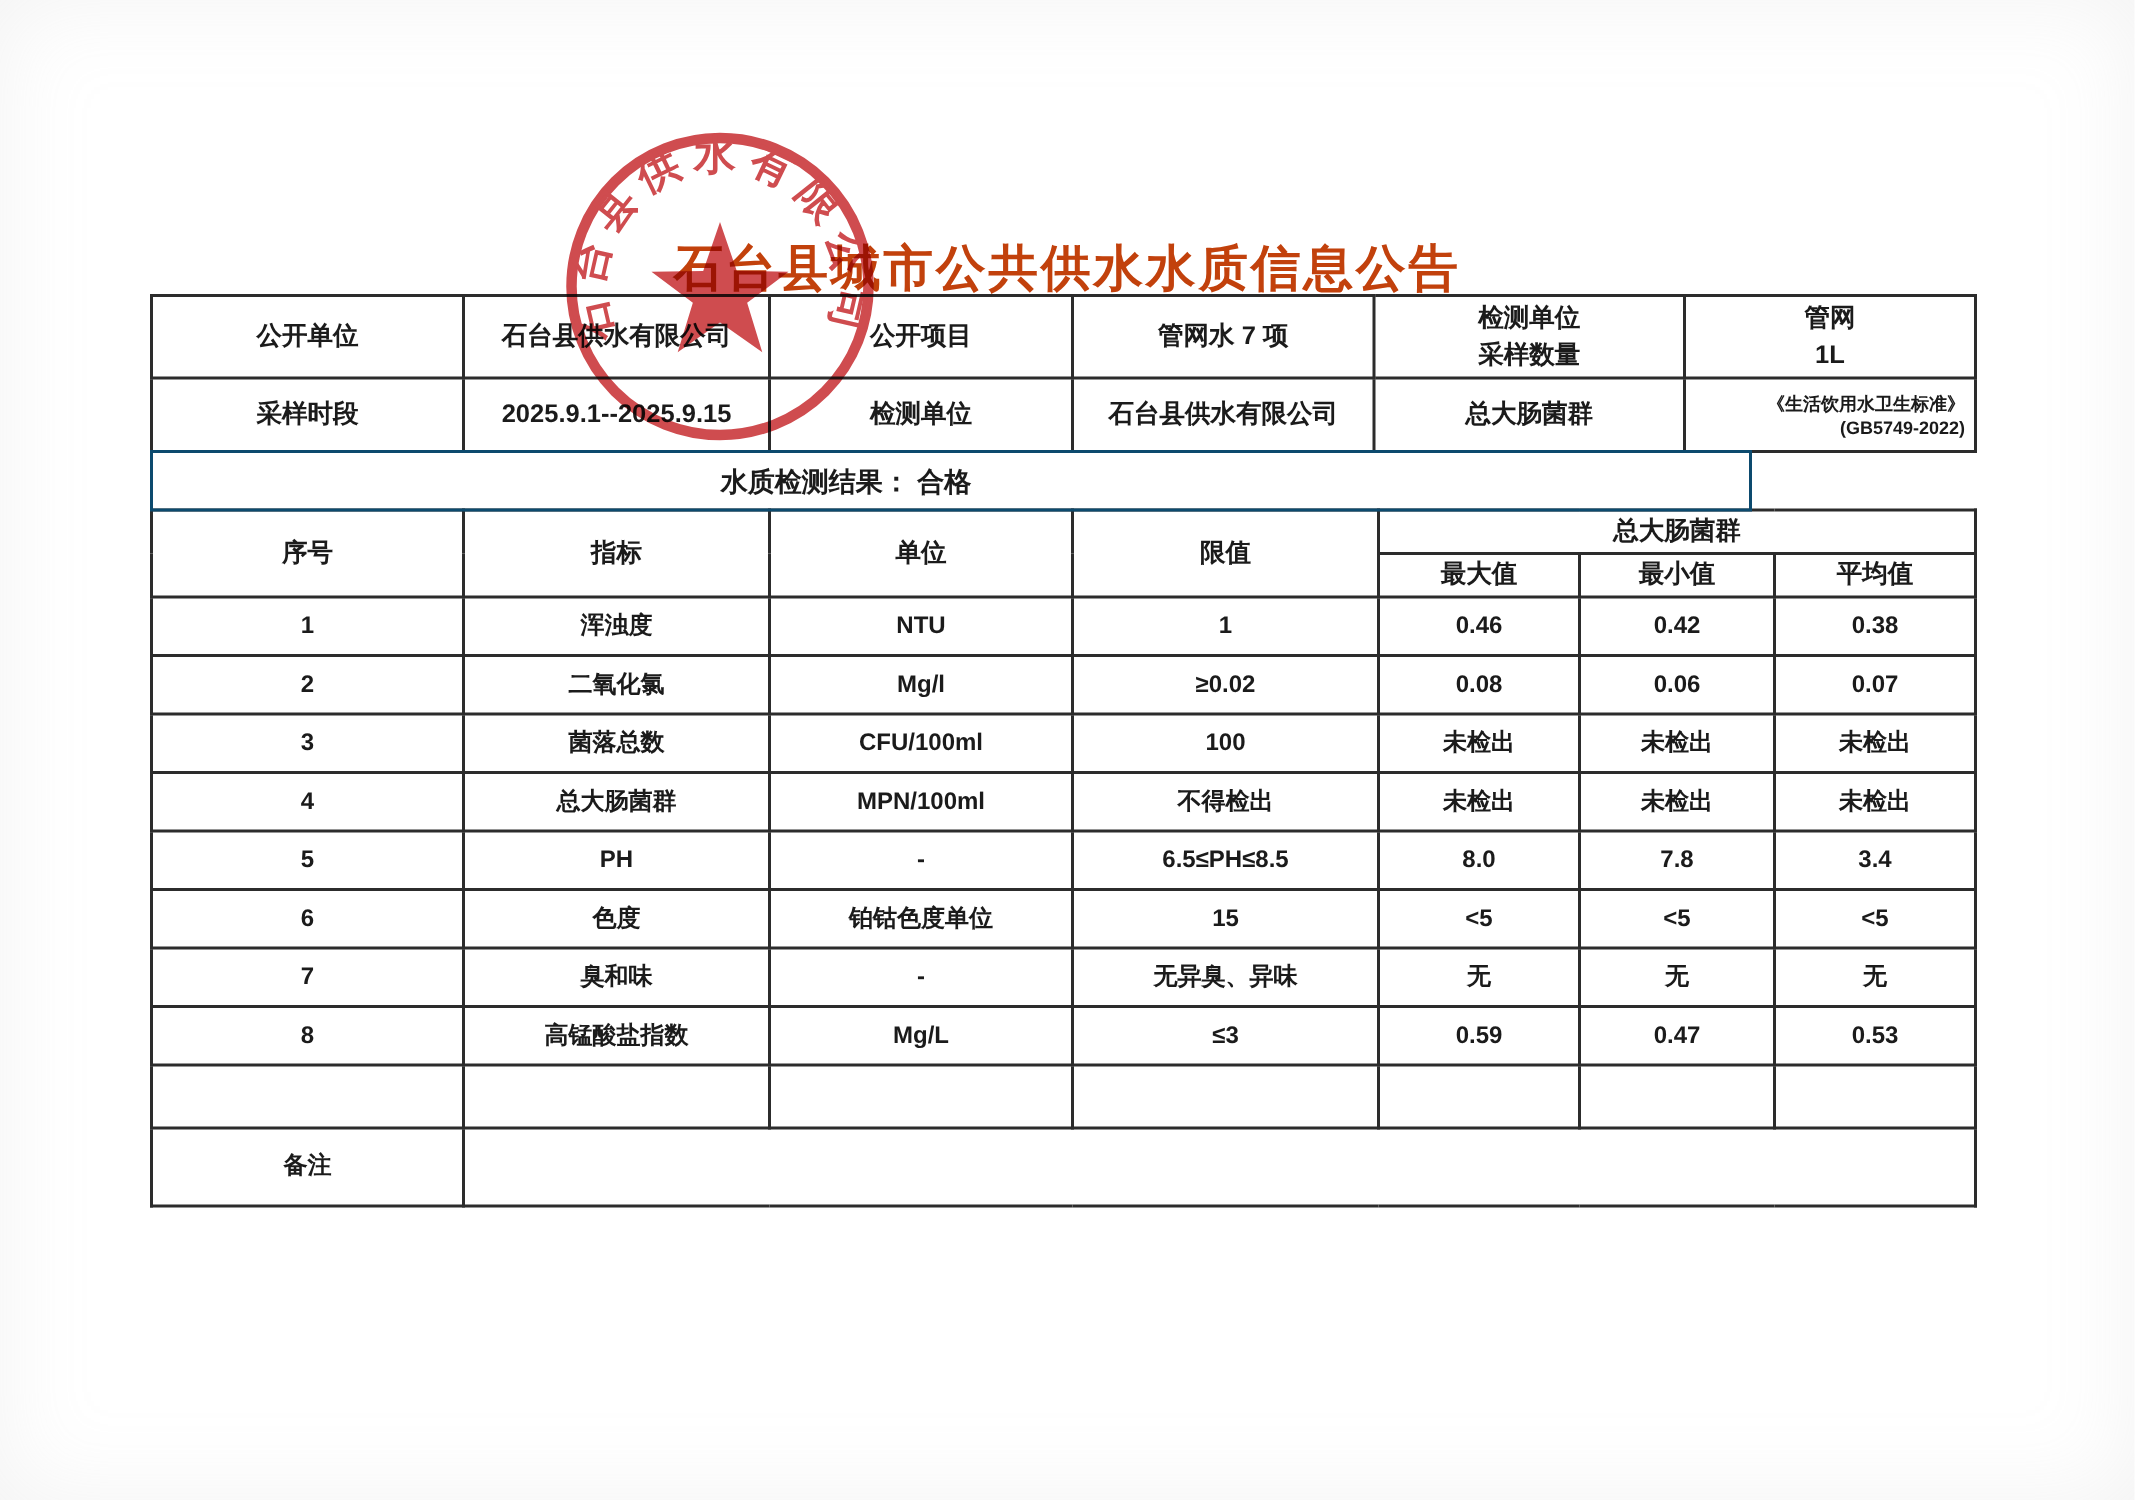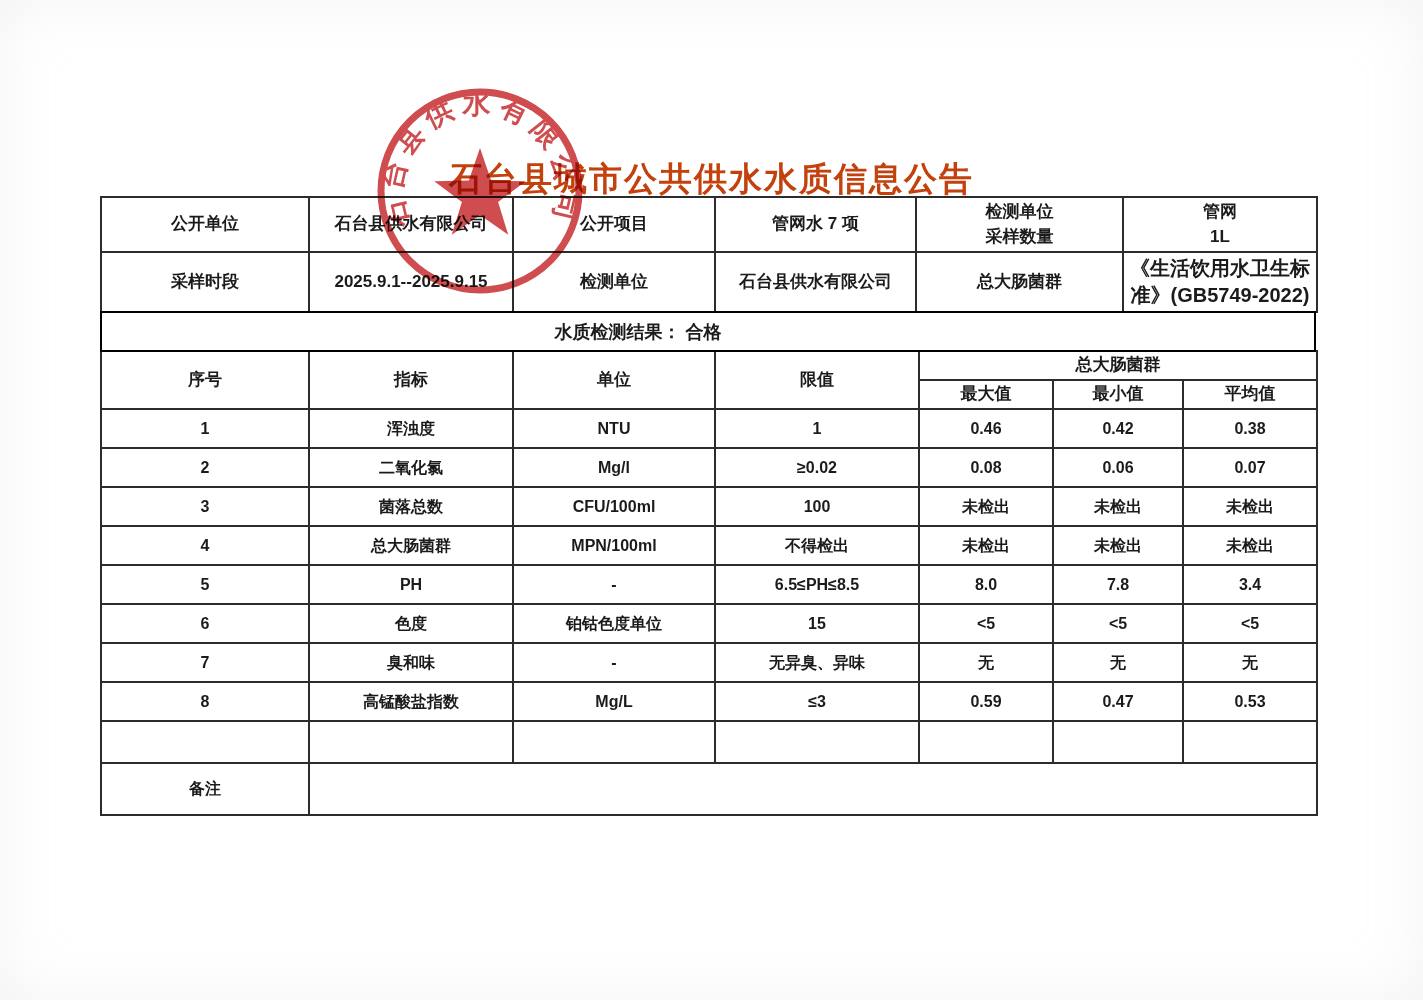--- a/index.html
+++ b/index.html
@@ -45,25 +45,25 @@
     text-align: center;
     vertical-align: middle;
     font-weight: 600;
     font-size: 17px;
     color: #1b1b1b;
     padding: 2px 6px;
     line-height: 1.35;
   }
   .info-table tr { height: 54px; }
   .info-table tr.r2 { height: 49px; }
-  .info-table .std-cell { font-size: 20px; }
+  .info-table .std-cell { font-size: 12px; text-align: right; }
   .result-banner {
-    width: 1216px;
+    width: 1068px;
     height: 41px;
-    border: 2px solid #000000;
+    border: 2px solid #0c4a6e;
     margin-top: -2px;
     display: flex;
     align-items: center;
     justify-content: center;
     font-size: 18px;
     font-weight: 600;
     position: relative;
   }
   .result-banner .inner { position: relative; left: -70px; }
   .main-table { margin-top: -2px; }

